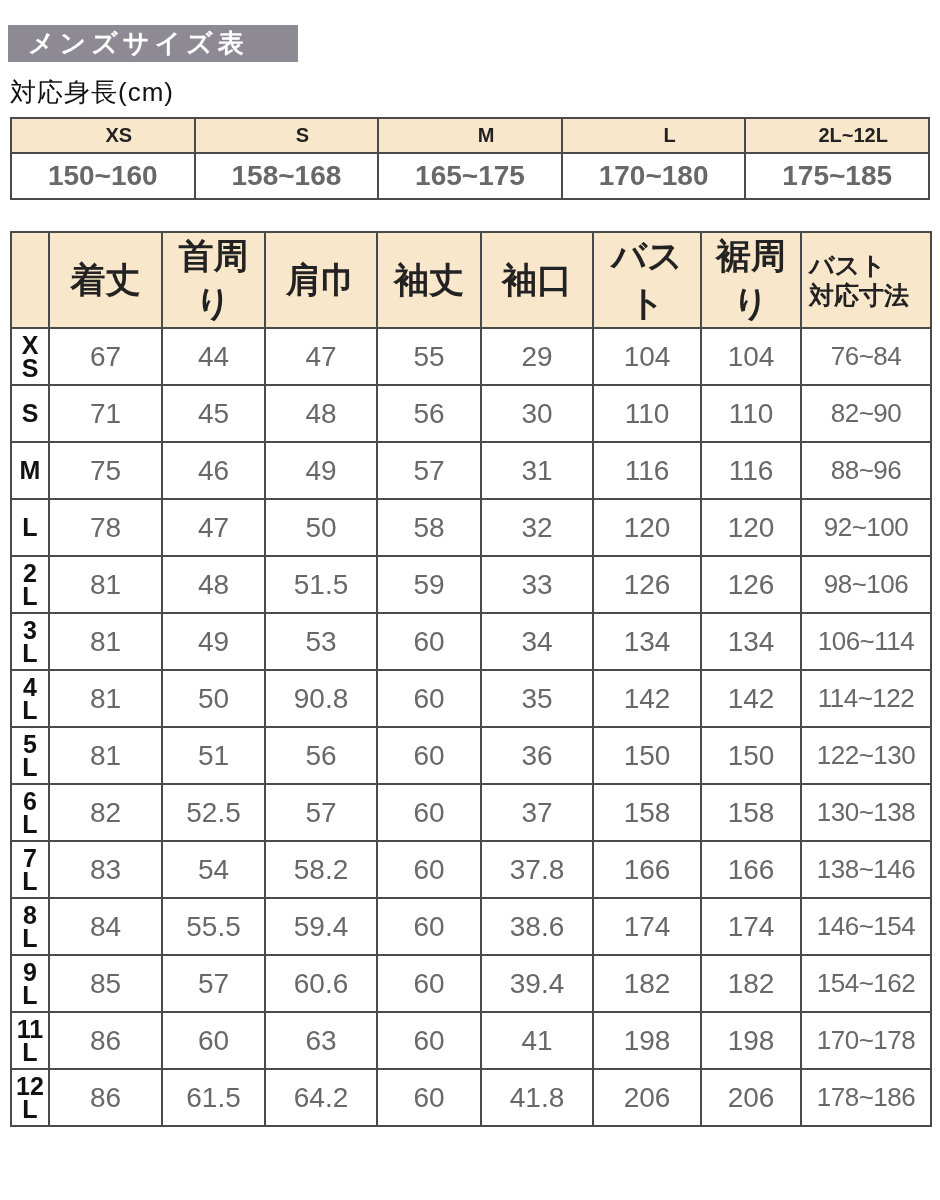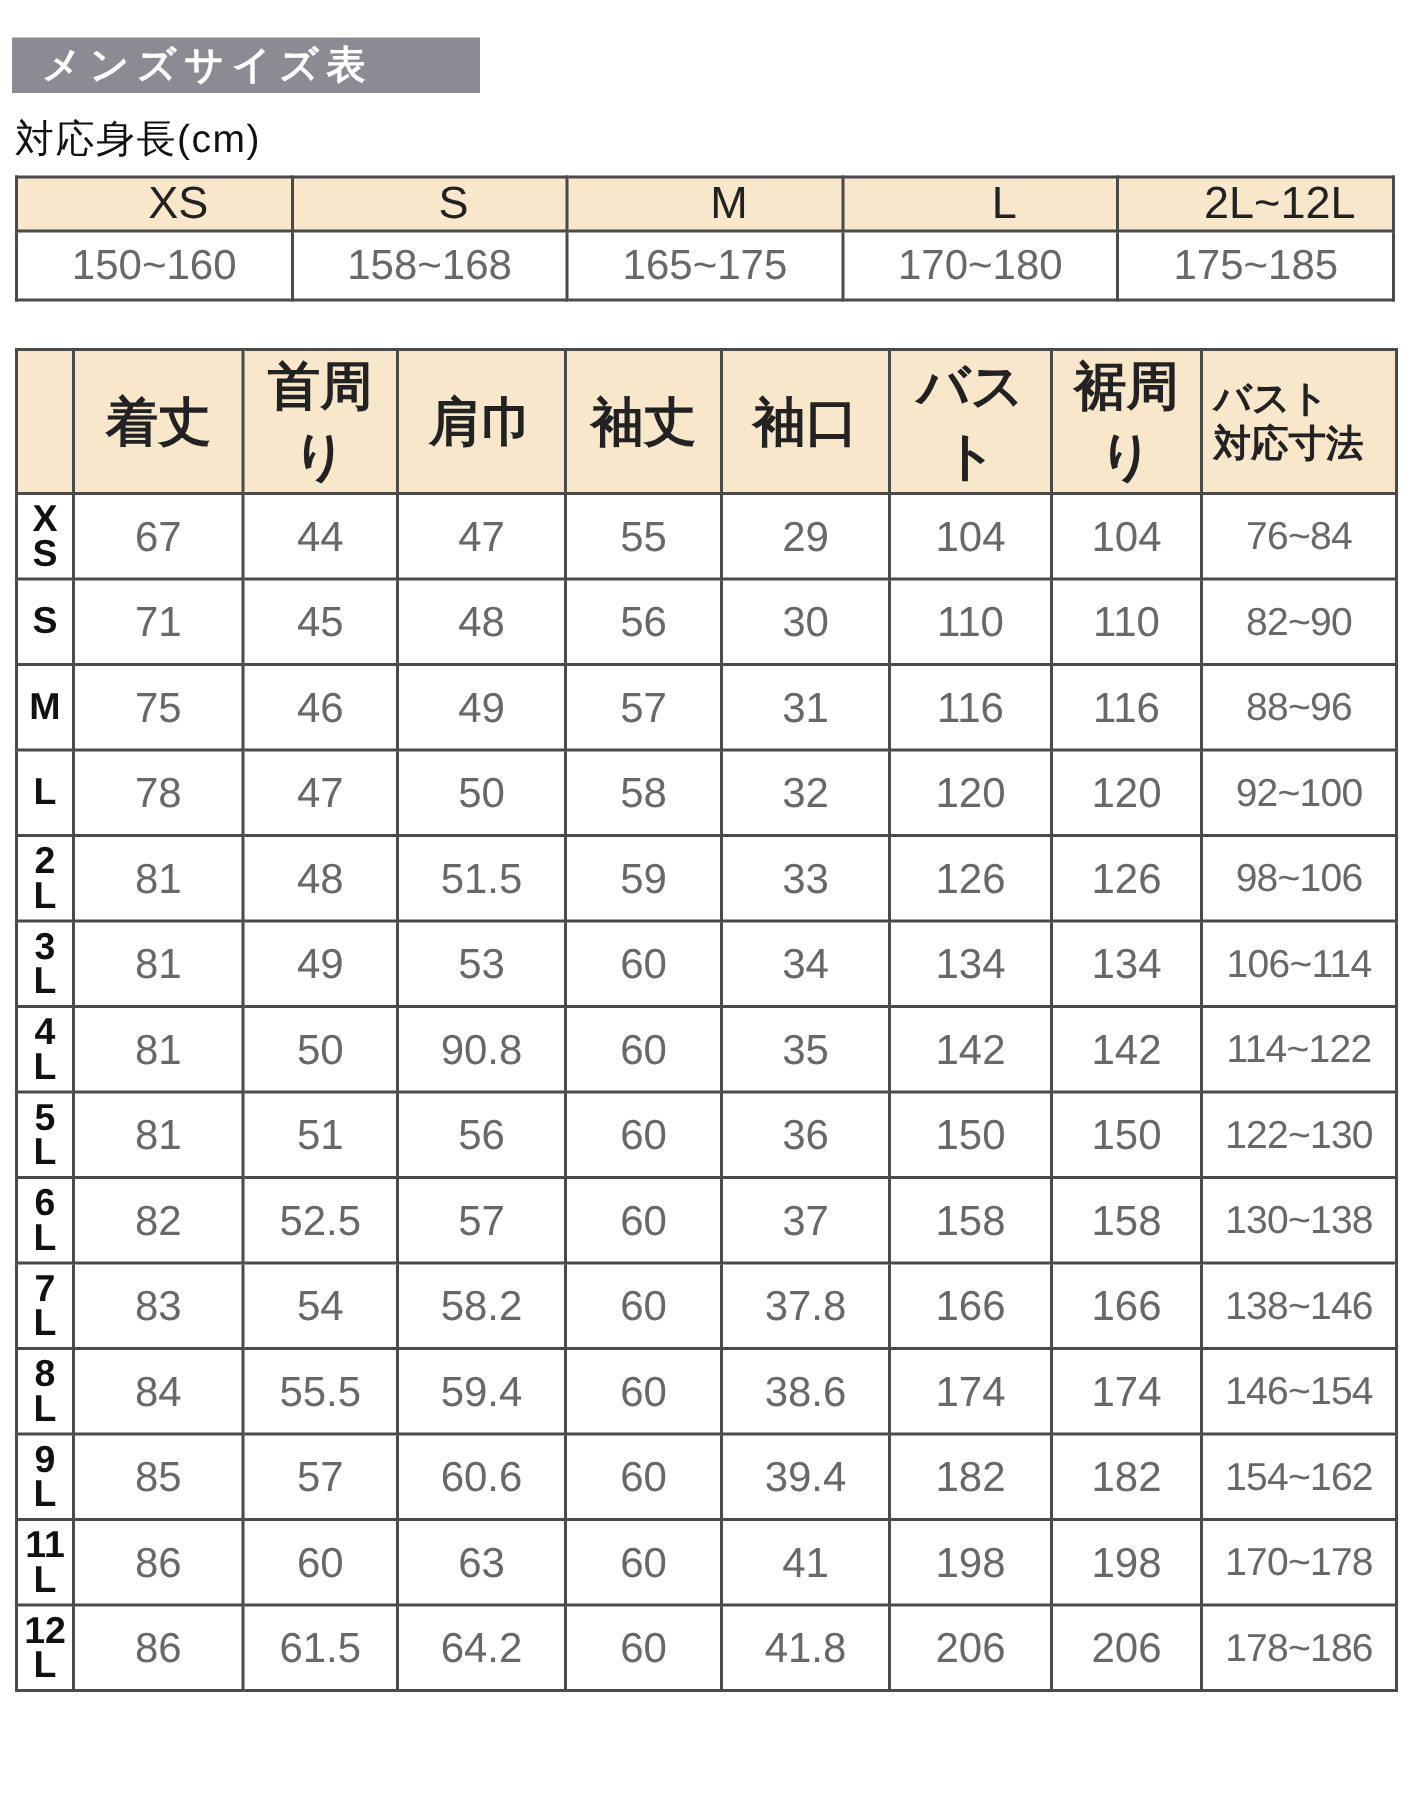--- a/index.html
+++ b/index.html
@@ -6,39 +6,39 @@
     --title-bg:#8e8a93; --title-text:#ffffff; --header-bg:#f9e7cb;
     --border:#4a4a4a; --value:#686868; --heading:#222222;
   }
   html,body{margin:0;padding:0;}
   body{
     width:940px;height:1200px;background:#ffffff;
     font-family:"Liberation Sans","DejaVu Sans",sans-serif;
     overflow:hidden;
   }
   .title-bar{
-    margin:25px 0 0 8px;width:312px;height:37px;line-height:37px;
+    margin:25px 0 0 8px;width:290px;height:37px;line-height:37px;
     padding-left:20px;box-sizing:border-box;
     background:var(--title-bg);color:var(--title-text);
     font-size:26px;font-weight:bold;letter-spacing:5px;white-space:nowrap;
   }
   .subtitle{
     margin:13px 0 7px 10px;font-size:26px;font-weight:normal;
     color:#111111;letter-spacing:1px;
   }
   table{border-collapse:collapse;table-layout:fixed;margin-left:10px;}
   th,td{border:2px solid var(--border);text-align:center;vertical-align:middle;padding:0;}
   
   .htable{width:920px;}
   .htable thead th{
     background:var(--header-bg);height:33px;
-    font-size:30px;font-weight:400;color:var(--heading);padding-left:32px;
+    font-size:20px;font-weight:700;color:var(--heading);padding-left:32px;
   }
   .htable tbody td{
-    height:44px;font-size:28px;font-weight:400;color:var(--value);
+    height:44px;font-size:28px;font-weight:700;color:var(--value);
   }
   
   .stable{width:920px;margin-top:31px;}
   .stable thead th{
     background:var(--header-bg);height:64px;
     font-size:35px;font-weight:600;color:var(--heading);
   }
   .stable thead th.bust-col{
     white-space:pre-line;text-align:left;padding-left:7px;
     font-size:25px;line-height:1.2;

